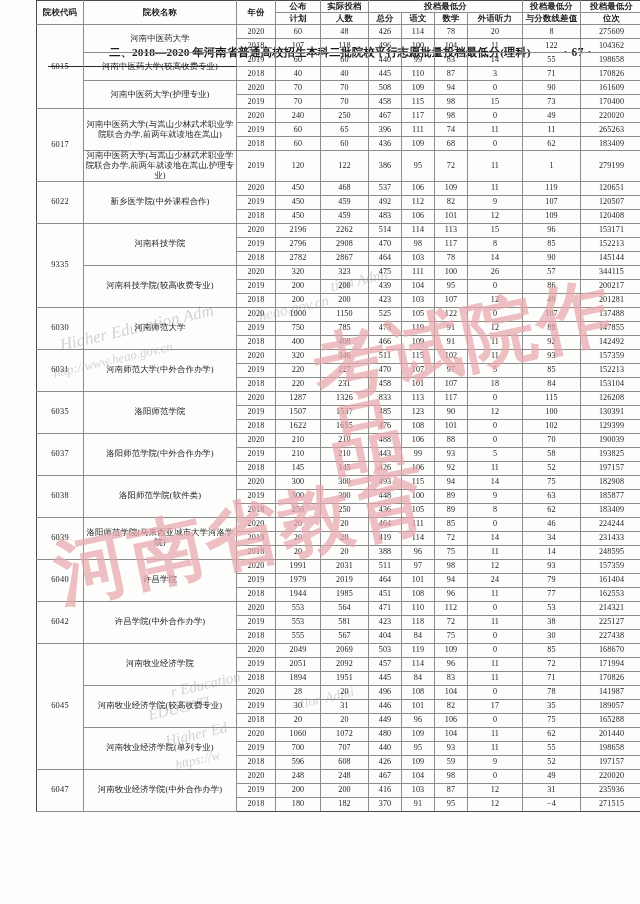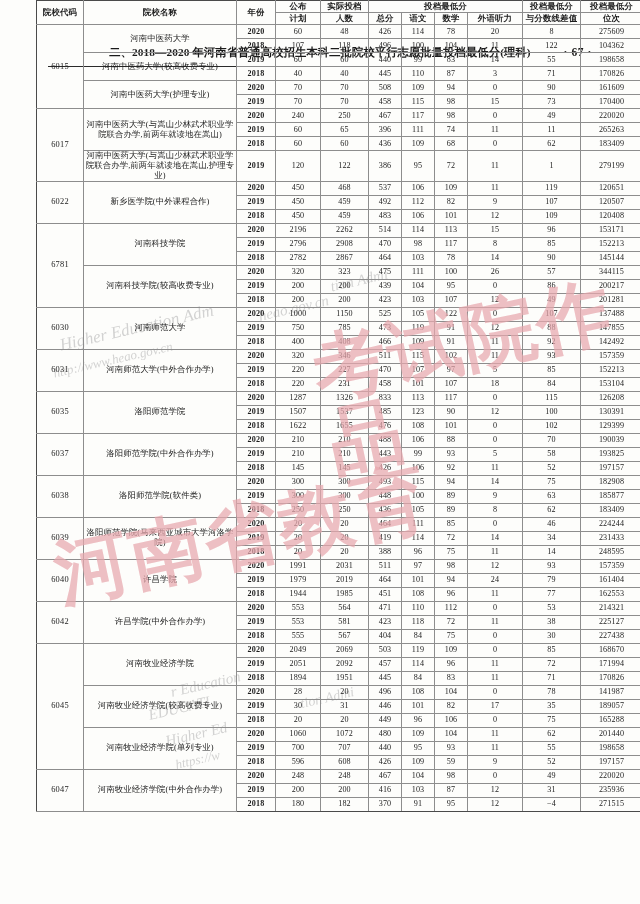--- a/index.html
+++ b/index.html
@@ -98,21 +98,21 @@
     font-size: 8.4px;
     letter-spacing: 0.2px;
   }
   td.name {
     text-align: left;
     padding: 1px 4px 1px 10px;
     font-size: 8.4px;
     line-height: 1.32;
     letter-spacing: 0.1px;
   }
-  td.year  { font-size: 8.1px; letter-spacing: 0.2px; font-weight: bold; }
+  td.year  { font-size: 8.1px; letter-spacing: 0.2px; }
   td.num   { font-size: 8.1px; letter-spacing: 0.15px; }
   tr.drow td { height: 13.0px; }
 
   
   col.c-code { width: 47px; }
   col.c-name { width: 153px; }
   col.c-year { width: 39px; }
   col.c-plan { width: 45px; }
   col.c-act  { width: 48px; }
   col.c-tot  { width: 33px; }
@@ -360,21 +360,21 @@
             <td class="num">450</td>
             <td class="num">459</td>
             <td class="num">483</td>
             <td class="num">106</td>
             <td class="num">101</td>
             <td class="num">12</td>
             <td class="num">109</td>
             <td class="num outer-r">120408</td>
           </tr>
           <tr class="drow">
-            <td class="code outer-l" rowspan="6">6781</td>
+            <td class="code outer-l" rowspan="6">9335</td>
             <td class="name" rowspan="3">河南科技学院</td>
             <td class="year">2020</td>
             <td class="num">2196</td>
             <td class="num">2262</td>
             <td class="num">514</td>
             <td class="num">114</td>
             <td class="num">113</td>
             <td class="num">15</td>
             <td class="num">96</td>
             <td class="num outer-r">153171</td>

